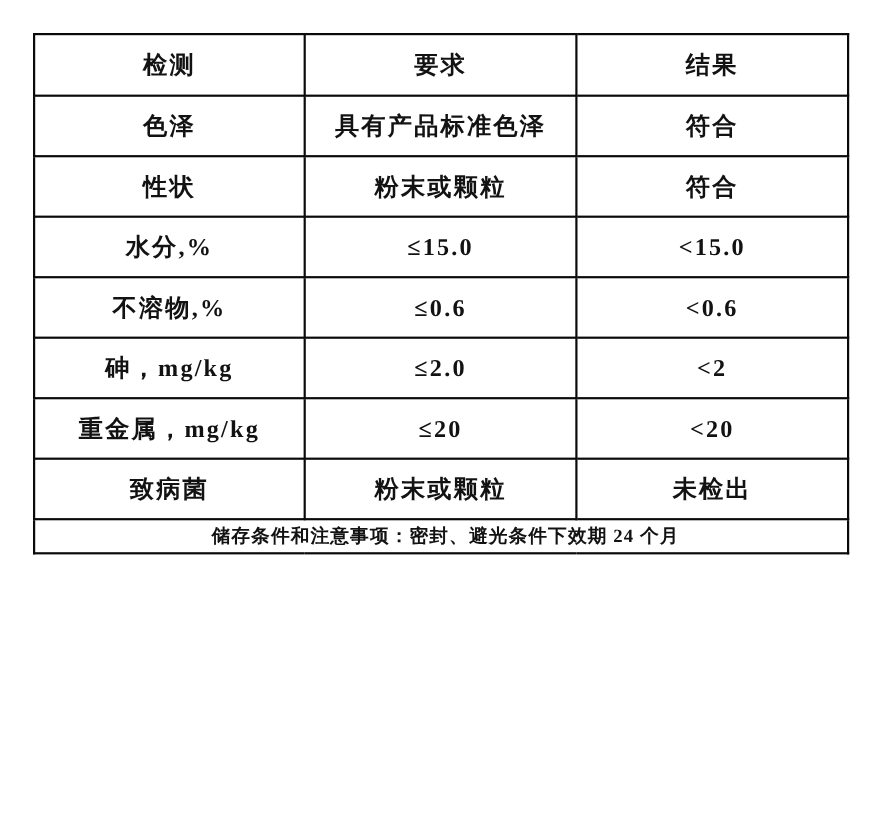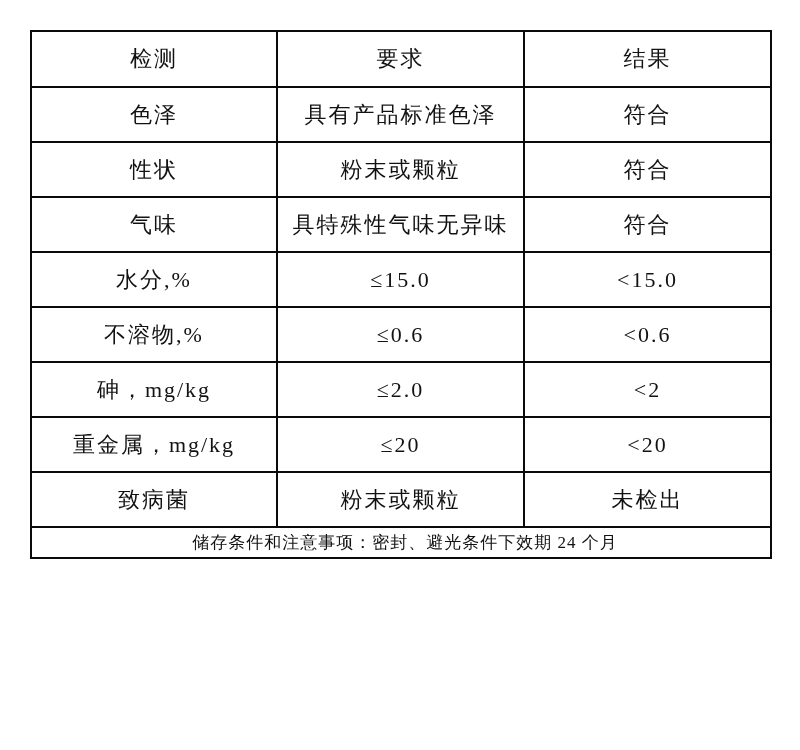--- a/index.html
+++ b/index.html
@@ -25,21 +25,21 @@
     table-layout: fixed;
   }
   table.inspection col.c1 { width: 246px; }
   table.inspection col.c2 { width: 247px; }
   table.inspection col.c3 { width: 247px; }
   table.inspection th,
   table.inspection td {
     border: 2px solid #0a0a0a;
     text-align: center;
     vertical-align: middle;
-    font-weight: normal;
+    font-weight: bold;
     font-size: 22px;
     letter-spacing: 2px;
     padding: 0;
     overflow: hidden;
     white-space: nowrap;
   }
   table.inspection thead tr { height: 56px; }
   table.inspection tbody tr { height: 55px; }
   table.inspection tr.footer-row { height: 31px; }
   table.inspection td.footer-cell {
@@ -71,25 +71,20 @@
         <td>色泽</td>
         <td>具有产品标准色泽</td>
         <td>符合</td>
       </tr>
       <tr>
         <td>性状</td>
         <td>粉末或颗粒</td>
         <td>符合</td>
       </tr>
       <tr>
-        <td>气味</td>
-        <td>具特殊性气味无异味</td>
-        <td>符合</td>
-      </tr>
-      <tr>
         <td>水分,%</td>
         <td>≤15.0</td>
         <td>&lt;15.0</td>
       </tr>
       <tr>
         <td>不溶物,%</td>
         <td>≤0.6</td>
         <td>&lt;0.6</td>
       </tr>
       <tr>

